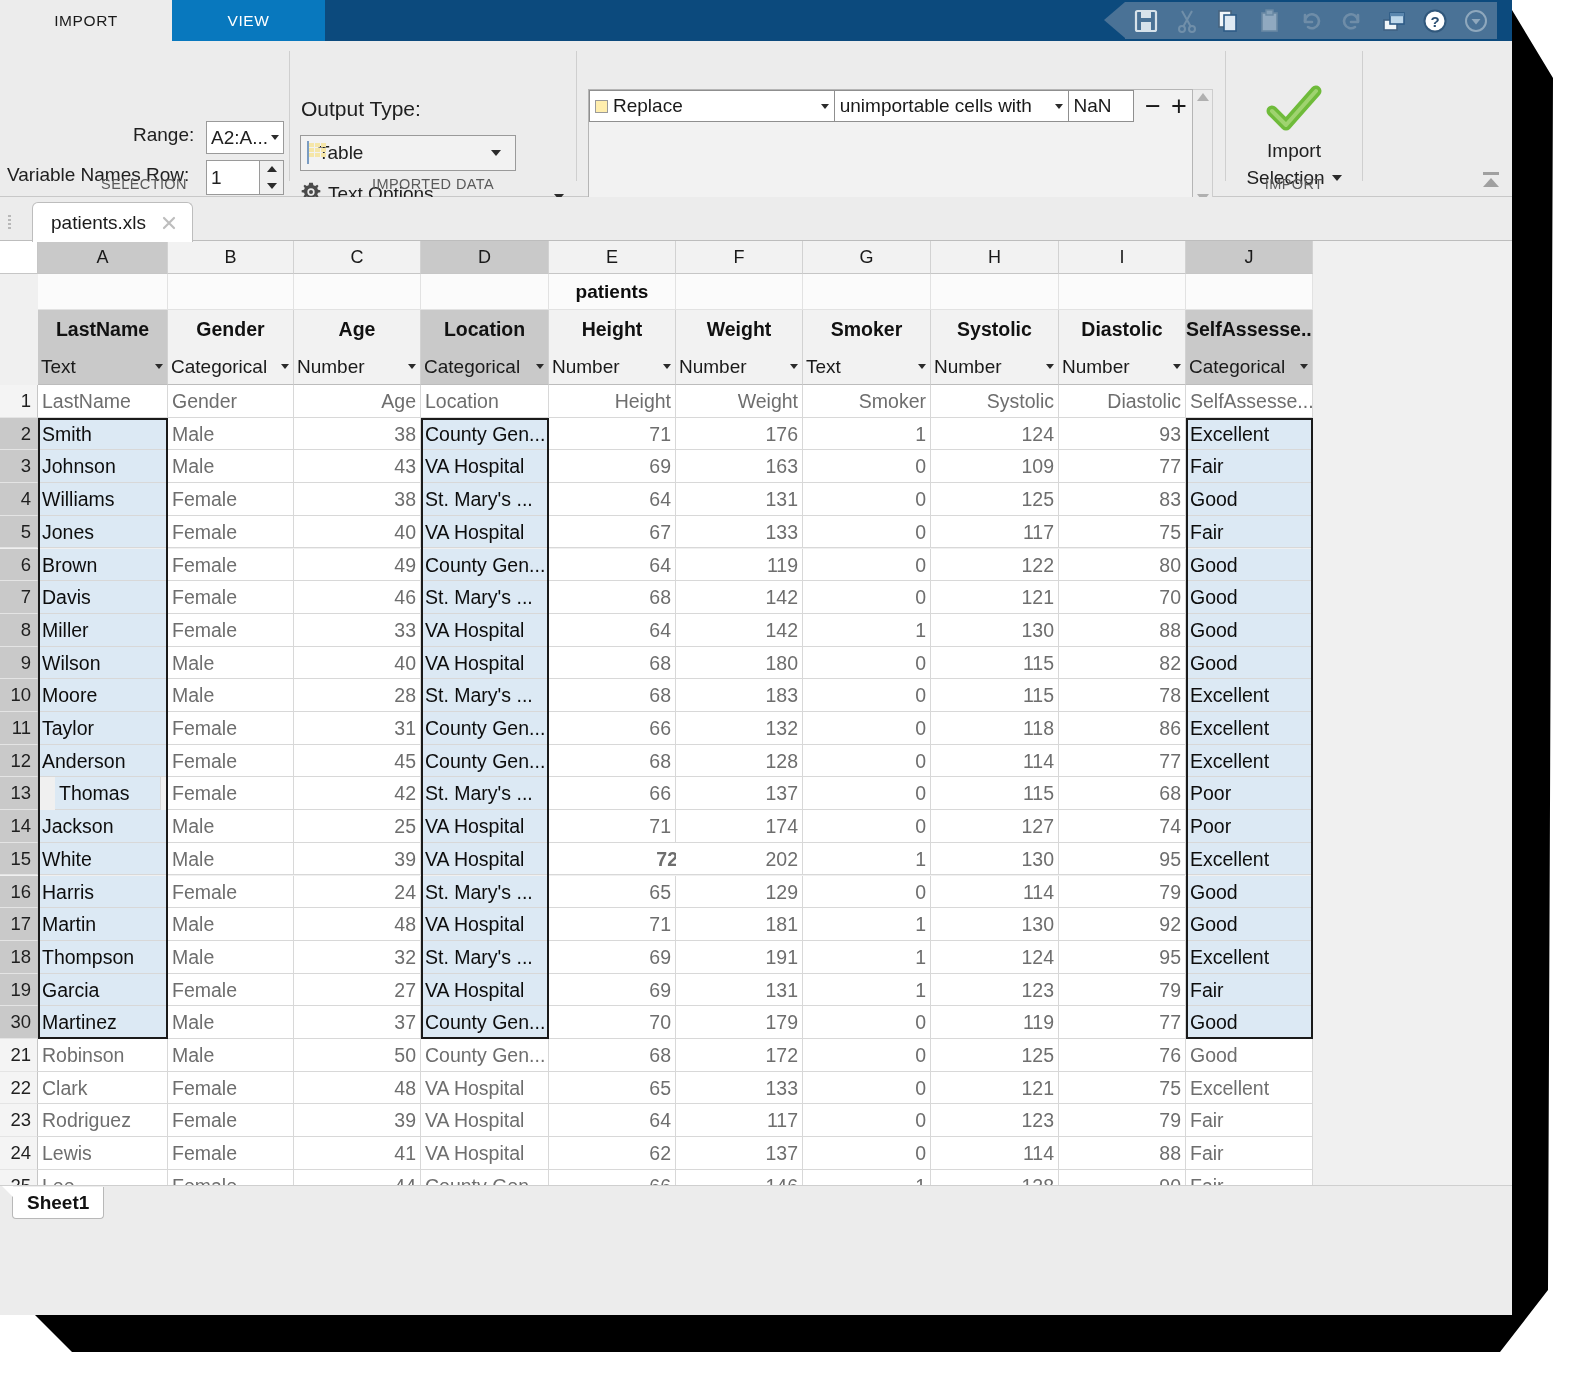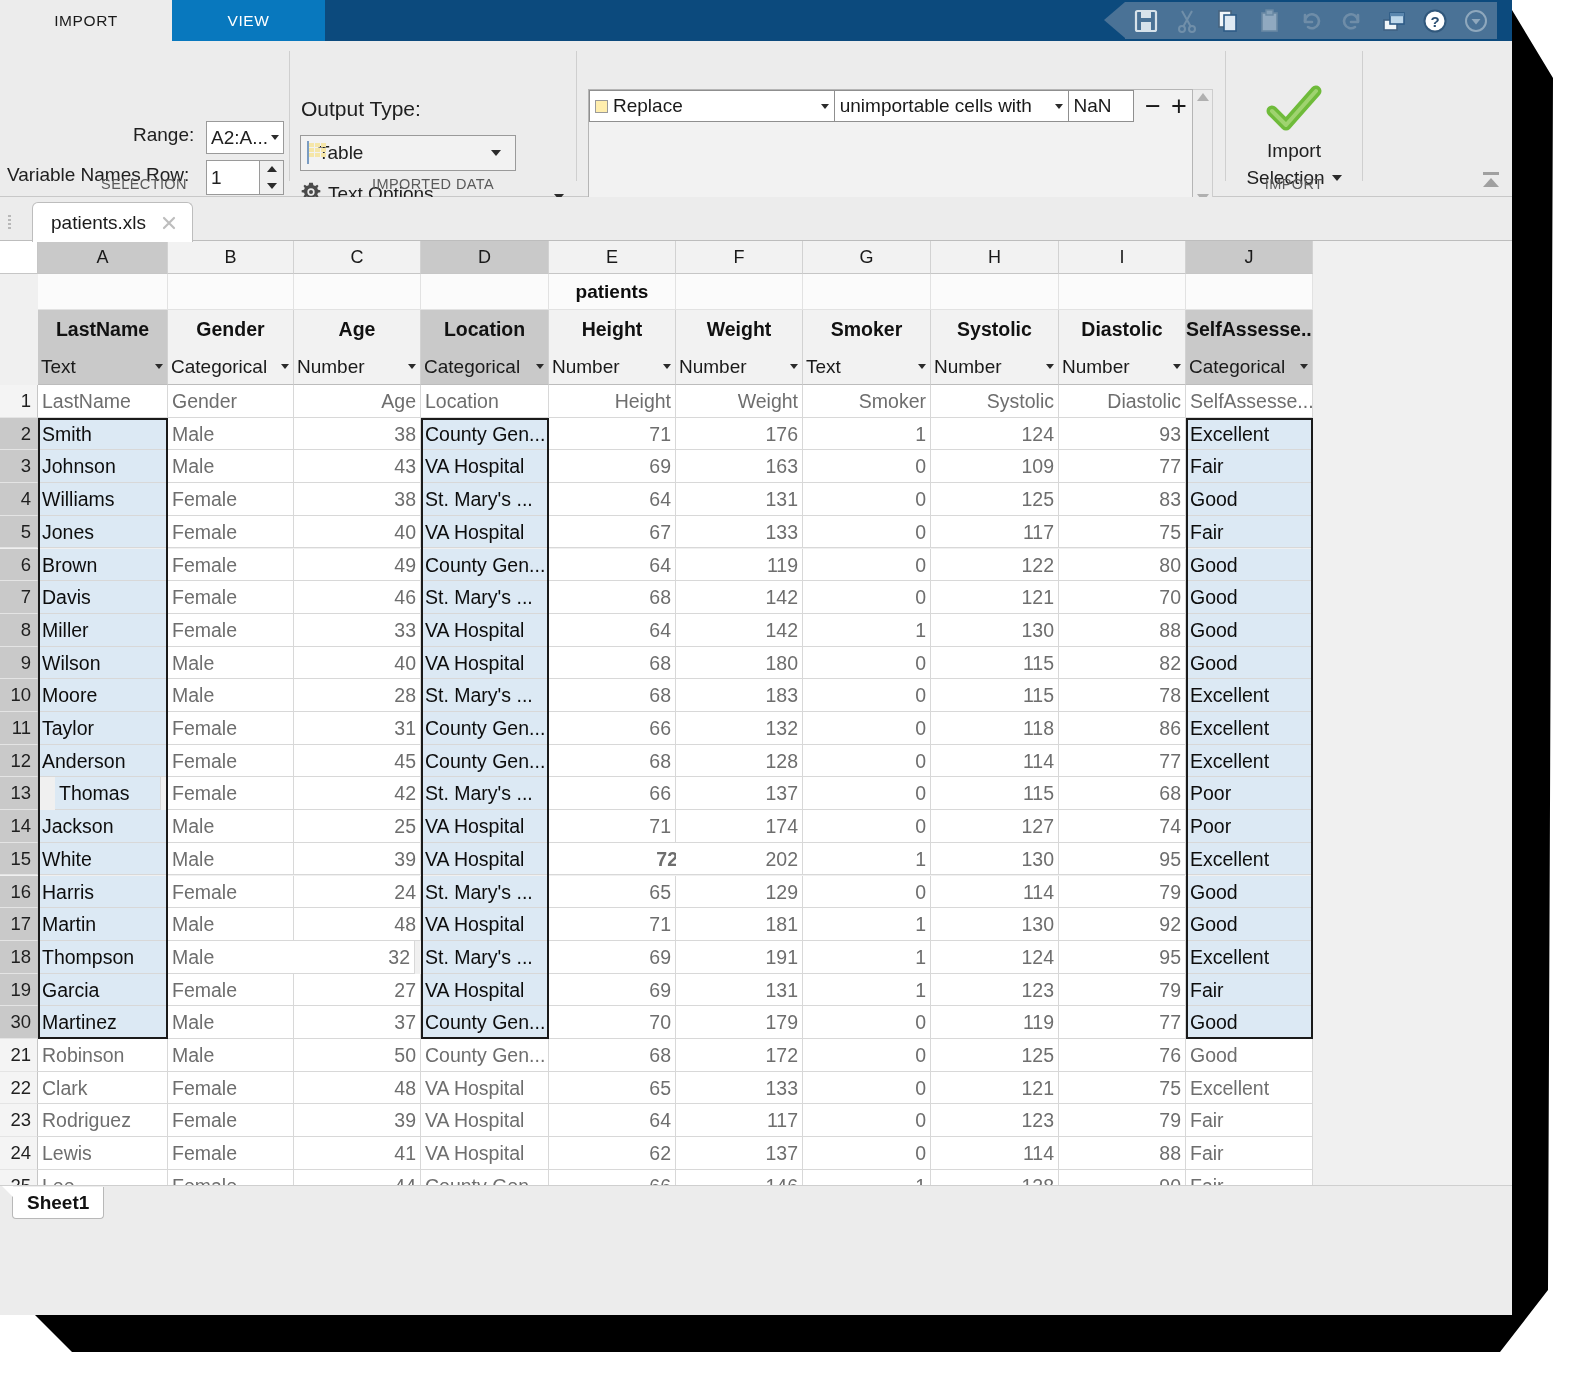--- a/index.html
+++ b/index.html
@@ -594,21 +594,21 @@
         <div class="cell selected" style="left:421px;top:667.2px;width:128px;">VA Hospital</div>
         <div class="cell num" style="left:549px;top:667.2px;width:127px;">71</div>
         <div class="cell num" style="left:676px;top:667.2px;width:127px;">181</div>
         <div class="cell num" style="left:803px;top:667.2px;width:128px;">1</div>
         <div class="cell num" style="left:931px;top:667.2px;width:128px;">130</div>
         <div class="cell num" style="left:1059px;top:667.2px;width:127px;">92</div>
         <div class="cell selected" style="left:1186px;top:667.2px;width:127px;">Good</div>
         <div class="rowhdr sel" style="top:699.9000000000001px;">18</div>
         <div class="cell selected" style="left:38px;top:699.9000000000001px;width:130px;">Thompson</div>
         <div class="cell" style="left:168px;top:699.9000000000001px;width:126px;">Male</div>
-        <div class="cell num" style="left:288px;top:699.9000000000001px;width:127px;">32</div>
+        <div class="cell num" style="left:294px;top:699.9000000000001px;width:127px;">32</div>
         <div class="cell selected" style="left:421px;top:699.9000000000001px;width:128px;">St. Mary's ...</div>
         <div class="cell num" style="left:549px;top:699.9000000000001px;width:127px;">69</div>
         <div class="cell num" style="left:676px;top:699.9000000000001px;width:127px;">191</div>
         <div class="cell num" style="left:803px;top:699.9000000000001px;width:128px;">1</div>
         <div class="cell num" style="left:931px;top:699.9000000000001px;width:128px;">124</div>
         <div class="cell num" style="left:1059px;top:699.9000000000001px;width:127px;">95</div>
         <div class="cell selected" style="left:1186px;top:699.9000000000001px;width:127px;">Excellent</div>
         <div class="rowhdr sel" style="top:732.6px;">19</div>
         <div class="cell selected" style="left:38px;top:732.6px;width:130px;">Garcia</div>
         <div class="cell" style="left:168px;top:732.6px;width:126px;">Female</div>

